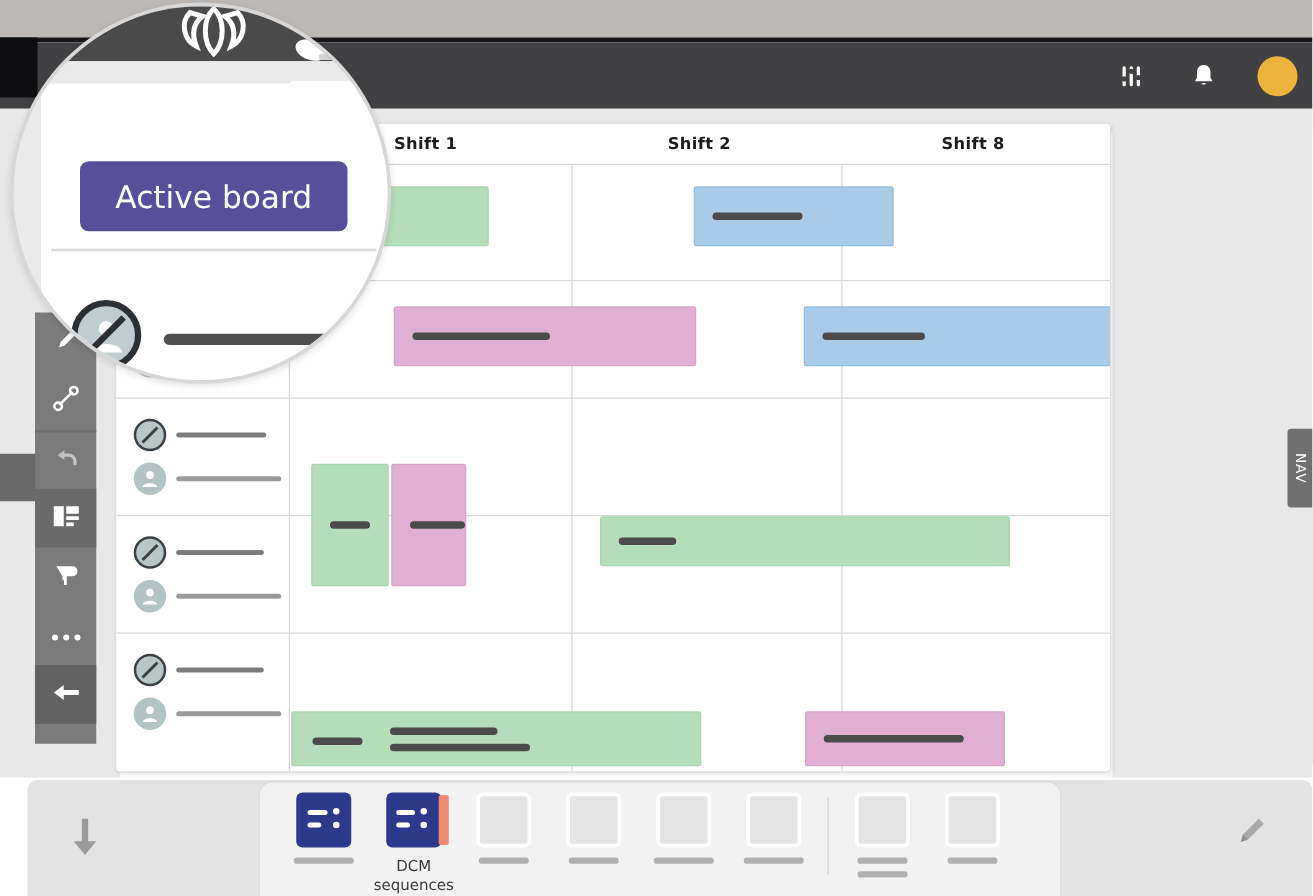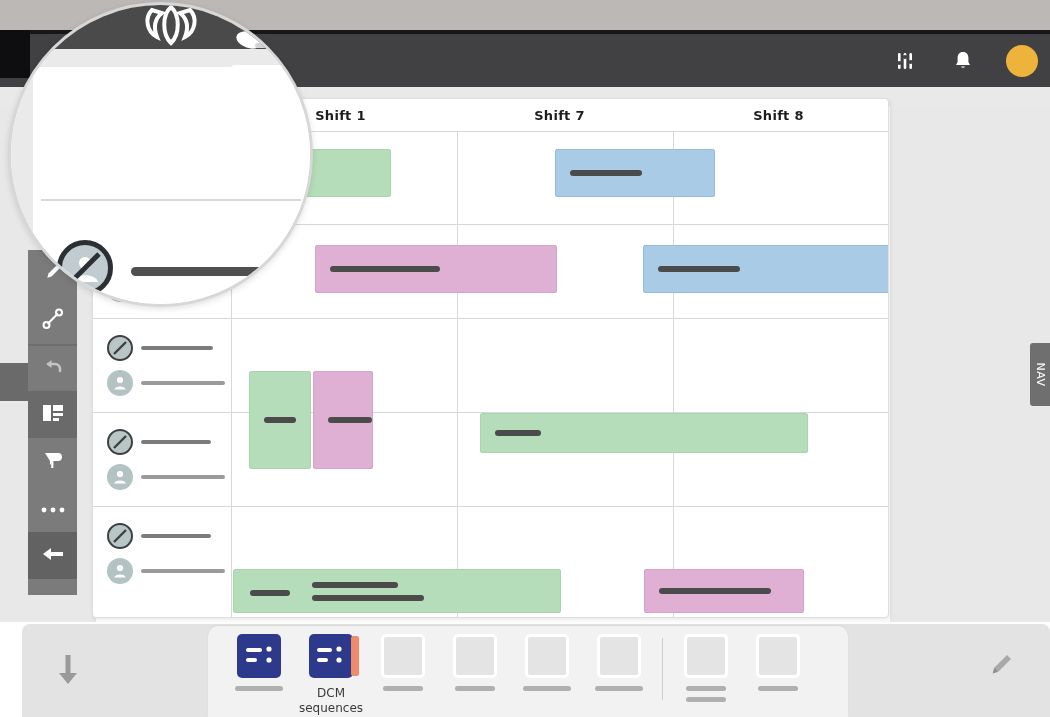--- a/index.html
+++ b/index.html
@@ -438,21 +438,21 @@
   </div>
 
   <div class="nav-tab">
     <span>NAV</span>
   </div>
 
   <div class="board">
     <div class="board-head">
       <div class="head-spacer"></div>
       <div class="head-cell">Shift 1</div>
-      <div class="head-cell">Shift 7</div>
+      <div class="head-cell">Shift 2</div>
       <div class="head-cell">Shift 8</div>
     </div>
 
     <div class="grid-wrap">
 
       <div class="hline" style="top:0px"></div>
       <div class="hline" style="top:93px"></div>
       <div class="hline" style="top:187px"></div>
       <div class="hline" style="top:281px"></div>
       <div class="hline" style="top:375px"></div>
@@ -699,20 +699,23 @@
         <ellipse cx="16" cy="11" rx="13" ry="8" transform="rotate(18 16 11)" fill="#fff"></ellipse>
         <rect x="22" y="14" width="22" height="5" rx="2.5" fill="#d3d3d3"></rect>
       </svg>
     </div>
     <div class="lens-strokes">
       <svg width="120" height="40" viewBox="0 0 120 40">
         <rect x="0" y="22" width="62" height="7" rx="3.5" fill="#fff"></rect>
       </svg>
     </div>
 
+    <div class="active-board-btn">
+      <span>Active board</span>
+    </div>
 
     <div class="lens-hr"></div>
 
     <div class="lens-icon-circle">
       <svg width="46" height="46" viewBox="0 0 46 46">
         <circle cx="23" cy="23" r="16" fill="#c0ccd0"></circle>
         <circle cx="23" cy="18" r="6" fill="#fff"></circle>
         <path d="M10 37 C12 28, 34 28, 36 37 Z" fill="#fff"></path>
         <line x1="9" y1="37" x2="37" y2="9" stroke="#2c3034" stroke-width="5"></line>
       </svg>

